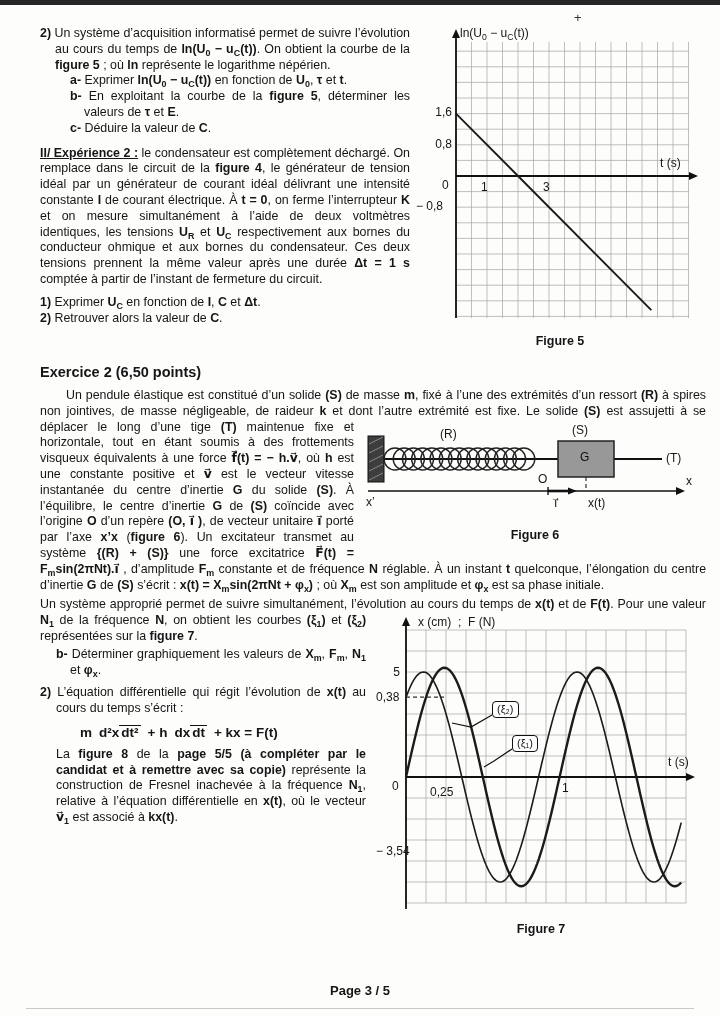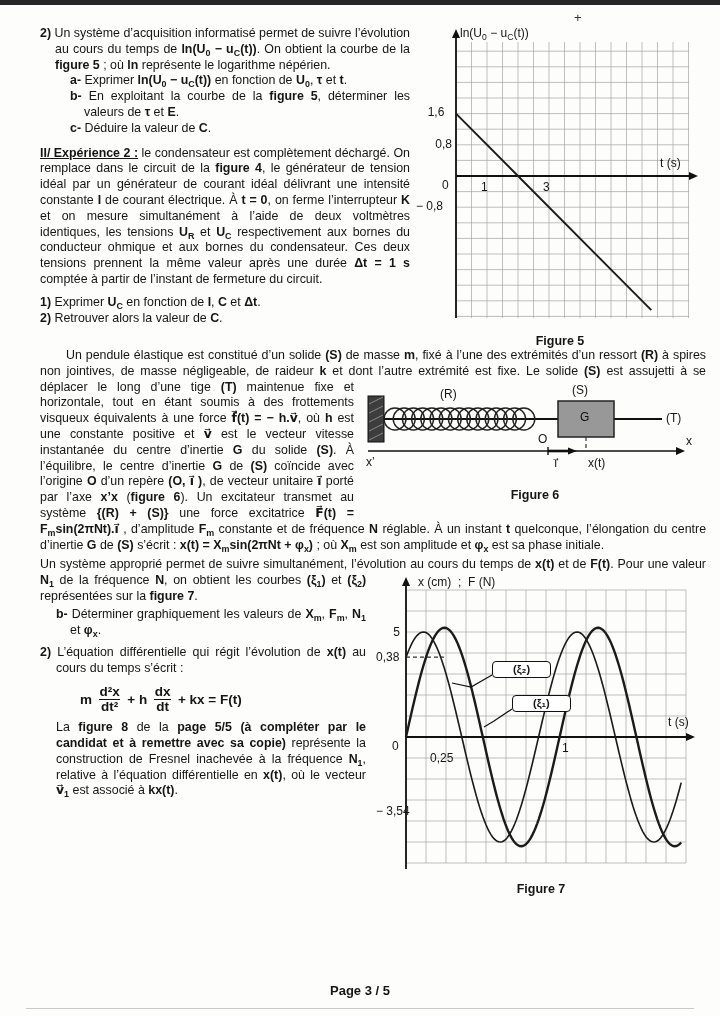--- a/index.html
+++ b/index.html
@@ -39,23 +39,23 @@
   .intro{text-indent:26px}
   .intro .seg{text-indent:0}
   .fig6f{float:right;width:342px;margin:2px 0 4px 10px;text-indent:0}
   .bottom{margin-top:4px}
   .fig7f{float:right;width:330px;margin:2px 0 2px 10px}
   .qa{padding-left:30px;text-indent:-30px;margin-top:7px}
   .qb{margin-left:16px;padding-left:14px;text-indent:-14px;margin-top:2px}
   .q2e{padding-left:16px;text-indent:-16px;margin-top:7px}
   .p3{margin-left:16px;margin-top:6px}
   .eq{display:flex;align-items:center;gap:7px;font-weight:bold;font-size:13.5px;margin:8px 0 4px 40px;width:-moz-fit-content;width:fit-content}
-  .frac{display:inline-flex;flex-direction:column;align-items:center;line-height:1.05}
+  .frac{display:inline-flex;align-items:center;line-height:1.05}
   .frac .den{border-top:1.5px solid #111;padding:0 2px}
-  .callout{position:absolute;border:1.3px solid #111;background:#fff;font-weight:bold;font-size:11px;line-height:15px;padding:0 20px;border-radius:4px}
+  .callout{position:absolute;border:1.3px solid #111;background:#fff;font-weight:normal;font-size:11px;line-height:15px;padding:0 4px;border-radius:4px}
   .footer{position:absolute;bottom:18px;left:0;right:0;text-align:center;font-weight:bold;font-size:13px}
   .clear{clear:both}
 </style>
 </head>
 <body>
 
 <div class="page">
   <div class="scan-top"></div>
   <div class="corner-mark">+</div>
 
@@ -106,31 +106,32 @@
             <line x1="42" y1="40.8" x2="275" y2="40.8" class="grid"></line>
             <line x1="42" y1="25.200000000000003" x2="275" y2="25.200000000000003" class="grid"></line>
             <line x1="42" y1="292" x2="42" y2="10" class="axis"></line>
             <polygon points="42,3 38,12 46,12" class="axf"></polygon>
             <line x1="42" y1="150" x2="278" y2="150" class="axis"></line>
             <polygon points="284,150 275,146 275,154" class="axf"></polygon>
             <polyline points="42.0,87.6 104.0,150.0 237.3,284.2" class="curve" style="stroke-width:1.9"></polyline>
           </svg>
         <div class="lab" style="left:46px;top:0">ln(U<sub>0</sub> − u<sub>C</sub>(t))</div>
         <div class="lab" style="left:246px;top:130px">t (s)</div>
-        <div class="lab" style="left:6px;top:79px;width:32px;text-align:center">1,6</div>
+        <div class="lab" style="left:6px;top:79px;width:32px;text-align:right">1,6</div>
         <div class="lab" style="left:6px;top:111px;width:32px;text-align:right">0,8</div>
         <div class="lab" style="left:28px;top:152px">0</div>
         <div class="lab" style="left:2px;top:173px">− 0,8</div>
         <div class="lab" style="left:67px;top:154px">1</div>
         <div class="lab" style="left:129px;top:154px">3</div>
       </div>
       <div class="caption">Figure 5</div>
     </div>
   </section>
 
+  <h2>Exercice 2 (6,50 points)</h2>
 
   <div class="txt intro">
     <span class="seg">Un pendule élastique est constitué d’un solide <b>(S)</b> de masse <b>m</b>, fixé à l’une des extrémités d’un ressort <b>(R)</b> à spires non jointives, de masse négligeable, de raideur <b>k</b> et dont l’autre extrémité est fixe. Le</span>
     <div class="fig6f">
       <div class="fig">
         <svg id="fig6svg" width="340" height="100">
             <rect x="4" y="14" width="16" height="46" class="wall"></rect>
             <line x1="5" y1="22" x2="19" y2="15" class="hatch"></line>
             <line x1="5" y1="31" x2="19" y2="24" class="hatch"></line>
             <line x1="5" y1="40" x2="19" y2="33" class="hatch"></line>
@@ -217,21 +218,21 @@
             <polyline points="30.0,82.4 31.6,78.1 33.2,74.2 34.8,70.6 36.4,67.4 38.0,64.6 39.6,62.3 41.2,60.3 42.8,58.8 44.4,57.8 46.0,57.2 47.6,57.0 49.2,57.3 50.8,58.0 52.4,59.2 54.0,60.8 55.6,62.9 57.2,65.4 58.8,68.3 60.4,71.6 62.0,75.2 63.6,79.3 65.2,83.7 66.8,88.4 68.4,93.5 70.0,98.8 71.6,104.5 73.2,110.3 74.8,116.4 76.4,122.7 78.0,129.2 79.6,135.8 81.2,142.5 82.8,149.2 84.4,156.1 86.0,163.0 87.6,169.8 89.2,176.7 90.8,183.4 92.4,190.1 94.0,196.7 95.6,203.1 97.2,209.3 98.8,215.3 100.4,221.1 102.0,226.7 103.6,232.0 105.2,236.9 106.8,241.6 108.4,245.9 110.0,249.8 111.6,253.4 113.2,256.6 114.8,259.4 116.4,261.7 118.0,263.7 119.6,265.2 121.2,266.2 122.8,266.8 124.4,267.0 126.0,266.7 127.6,266.0 129.2,264.8 130.8,263.2 132.4,261.1 134.0,258.6 135.6,255.7 137.2,252.4 138.8,248.8 140.4,244.7 142.0,240.3 143.6,235.6 145.2,230.5 146.8,225.2 148.4,219.5 150.0,213.7 151.6,207.6 153.2,201.3 154.8,194.8 156.4,188.2 158.0,181.5 159.6,174.8 161.2,167.9 162.8,161.0 164.4,154.2 166.0,147.3 167.6,140.6 169.2,133.9 170.8,127.3 172.4,120.9 174.0,114.7 175.6,108.7 177.2,102.9 178.8,97.3 180.4,92.0 182.0,87.1 183.6,82.4 185.2,78.1 186.8,74.2 188.4,70.6 190.0,67.4 191.6,64.6 193.2,62.3 194.8,60.3 196.4,58.8 198.0,57.8 199.6,57.2 201.2,57.0 202.8,57.3 204.4,58.0 206.0,59.2 207.6,60.8 209.2,62.9 210.8,65.4 212.4,68.3 214.0,71.6 215.6,75.2 217.2,79.3 218.8,83.7 220.4,88.4 222.0,93.5 223.6,98.8 225.2,104.5 226.8,110.3 228.4,116.4 230.0,122.7 231.6,129.2 233.2,135.8 234.8,142.5 236.4,149.2 238.0,156.1 239.6,163.0 241.2,169.8 242.8,176.7 244.4,183.4 246.0,190.1 247.6,196.7 249.2,203.1 250.8,209.3 252.4,215.3 254.0,221.1 255.6,226.7 257.2,232.0 258.8,236.9 260.4,241.6 262.0,245.9 263.6,249.8 265.2,253.4 266.8,256.6 268.4,259.4 270.0,261.7 271.6,263.7 273.2,265.2 274.8,266.2 276.4,266.8 278.0,267.0 279.6,266.7 281.2,266.0 282.8,264.8 284.4,263.2 286.0,261.1 287.6,258.6 289.2,255.7 290.8,252.4 292.4,248.8 294.0,244.7 295.6,240.3 297.2,235.6 298.8,230.5 300.4,225.2 302.0,219.5 303.6,213.7 305.2,207.6" class="curve" style="stroke-width:1.6"></polyline>
             <polyline points="116,100 95,112 76,108" class="tail"></polyline>
             <polyline points="136,134 118,146 108,152" class="tail"></polyline>
           </svg>
         <div class="lab" style="left:42px;top:0">x (cm)&nbsp;&nbsp;;&nbsp;&nbsp;F (N)</div>
         <div class="lab" style="left:292px;top:140px">t (s)</div>
         <div class="lab" style="left:8px;top:50px;width:16px;text-align:right">5</div>
         <div class="lab" style="left:0;top:75px;width:26px;text-align:left">0,38</div>
         <div class="lab" style="left:16px;top:164px">0</div>
         <div class="lab" style="left:0;top:229px">− 3,54</div>
-        <div class="lab" style="left:54px;top:176px">0,25</div>
+        <div class="lab" style="left:54px;top:170px">0,25</div>
         <div class="lab" style="left:186px;top:166px">1</div>
         <div class="callout" style="left:116px;top:86px">(ξ₂)</div>
         <div class="callout" style="left:136px;top:120px">(ξ₁)</div>
       </div>
       <div class="caption">Figure 7</div>
     </div>
     <span><b>F(t)</b>. Pour une valeur <b>N<sub>1</sub></b> de la fréquence <b>N</b>, on obtient les courbes <b>(ξ<sub>1</sub>)</b> et <b>(ξ<sub>2</sub>)</b> représentées sur la <b>figure 7</b>.</span>
 
     <p class="qb"><b>b-</b> Déterminer graphiquement les valeurs de <b>X<sub>m</sub></b>, <b>F<sub>m</sub></b>, <b>N<sub>1</sub></b> et <b>φ<sub>x</sub></b>.</p>
     <p class="q2e"><b>2)</b> L’équation différentielle qui régit l’évolution de <b>x(t)</b> au cours du temps s’écrit :</p>

